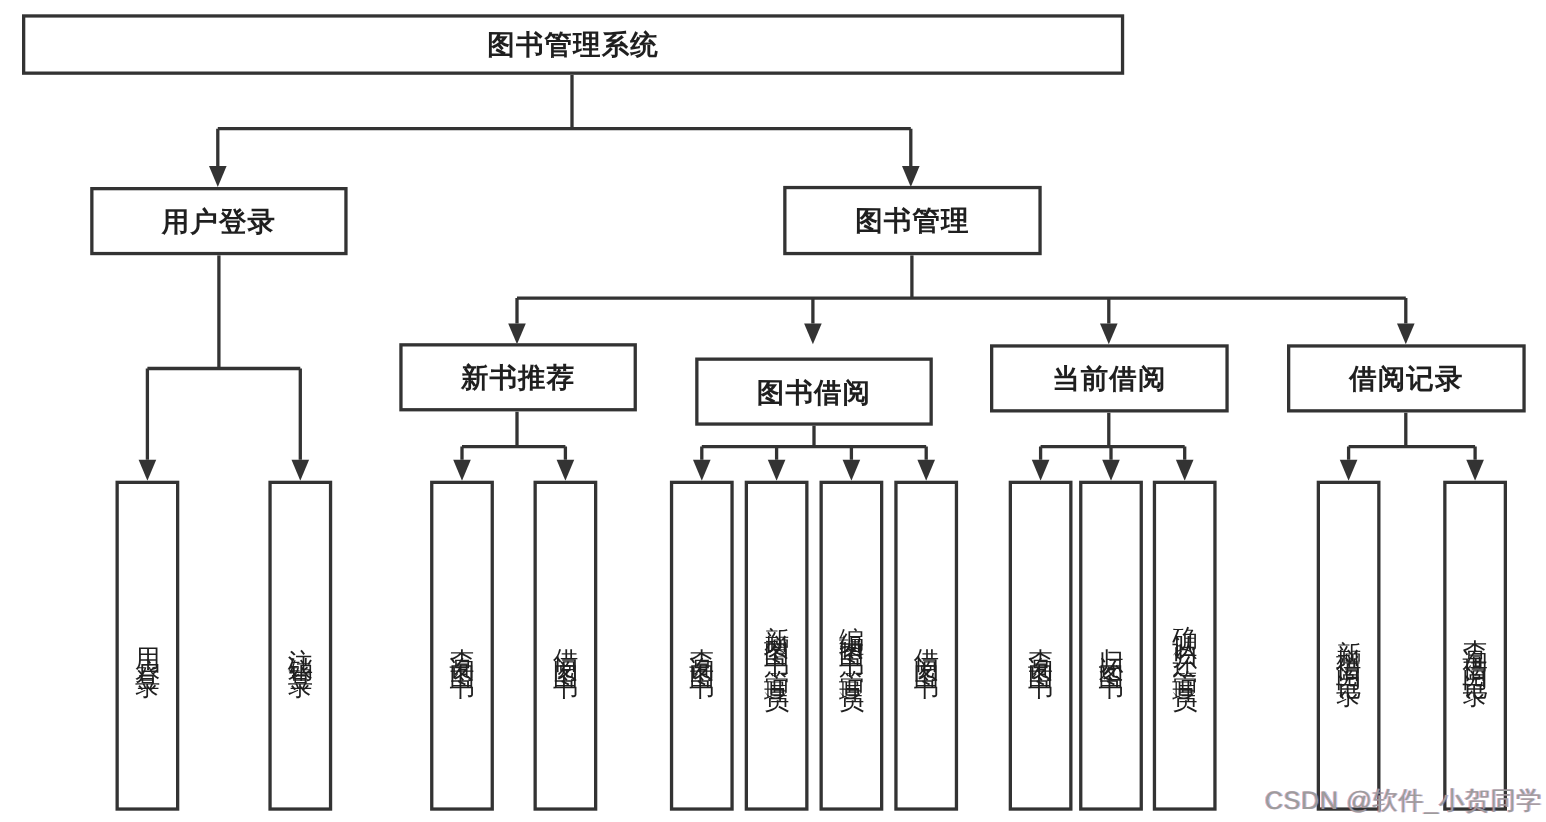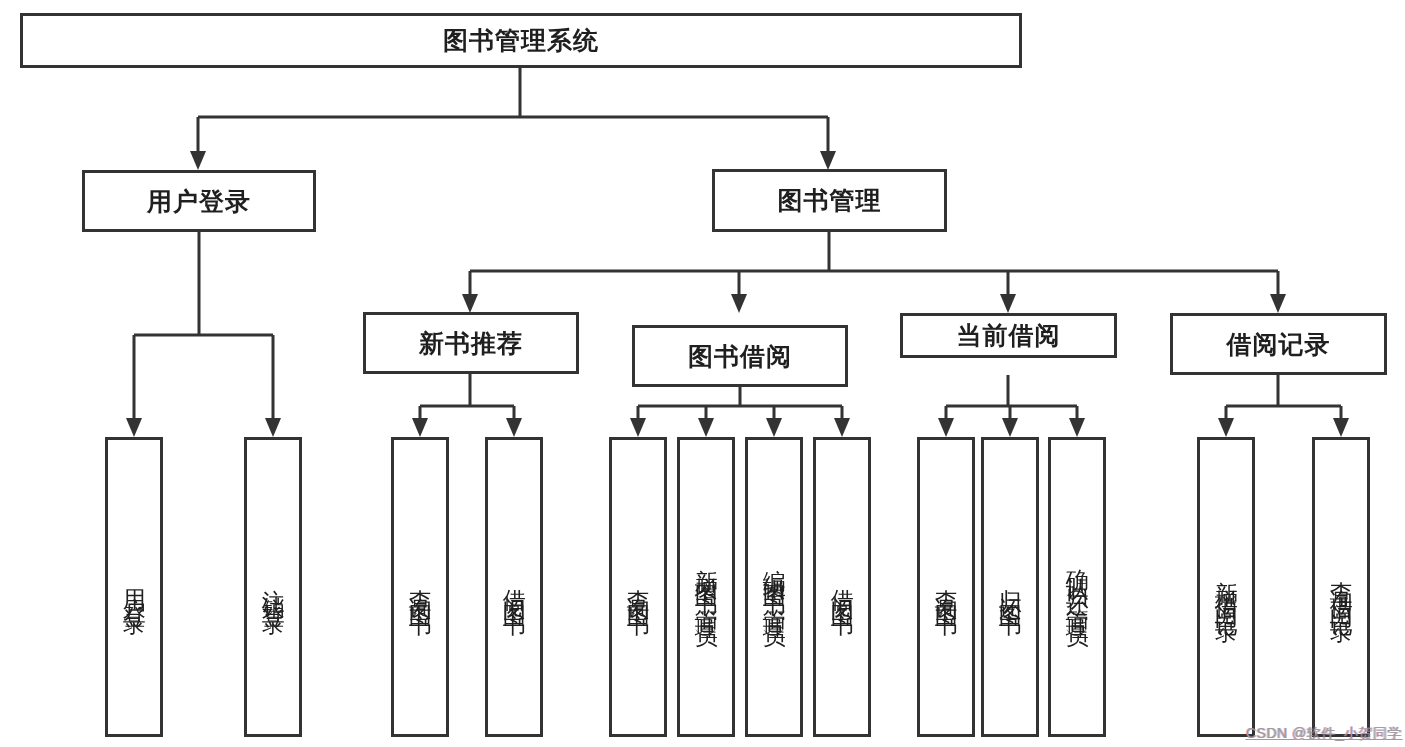--- a/index.html
+++ b/index.html
@@ -36,26 +36,25 @@
     text-orientation:mixed;
     font-size:23px;
     letter-spacing:8px;
     line-height:1.1;
     color:var(--text);
   }
   .leaf{top:437px;width:58px;height:300px;}
   .watermark{
     position:absolute;
     right:3px;bottom:4px;
-    font-size:14px;
+    font-size:23px;
     letter-spacing:0.5px;
     color:var(--wm);
     text-shadow:-1px 0 rgba(225,90,90,0.45), 1px 0 rgba(95,125,225,0.45);
     white-space:nowrap;
-    text-decoration:underline;
   }
 </style>
 </head>
 <body>
 
 <div class="stage">
 
   <svg class="wires" viewBox="0 0 1405 747">
 
     <path d="M520 68 V117 M198 117 H828 M198 117 V151 M828 117 V151"></path>
@@ -102,21 +101,21 @@
   <div class="box h-box" style="left:712px;top:169px;width:235px;height:63px;justify-content:center;">
     <span>图书管理</span>
   </div>
 
   <div class="box h-box" style="left:363px;top:312px;width:216px;height:62px;text-align:right;">
     <span>新书推荐</span>
   </div>
   <div class="box h-box" style="left:632px;top:313px;width:216px;height:62px;margin-top:12px;">
     <span>图书借阅</span>
   </div>
-  <div class="box h-box" style="left:900px;top:313px;width:217px;height:45px;">
+  <div class="box h-box" style="left:900px;top:313px;width:217px;height:62px;">
     <span>当前借阅</span>
   </div>
   <div class="box h-box" style="left:1170px;top:313px;width:217px;height:62px;">
     <span>借阅记录</span>
   </div>
 
   <div class="box v-box leaf" style="left:105px;">
     <span>用户登录</span>
   </div>
   <div class="box v-box leaf" style="left:244px;">

